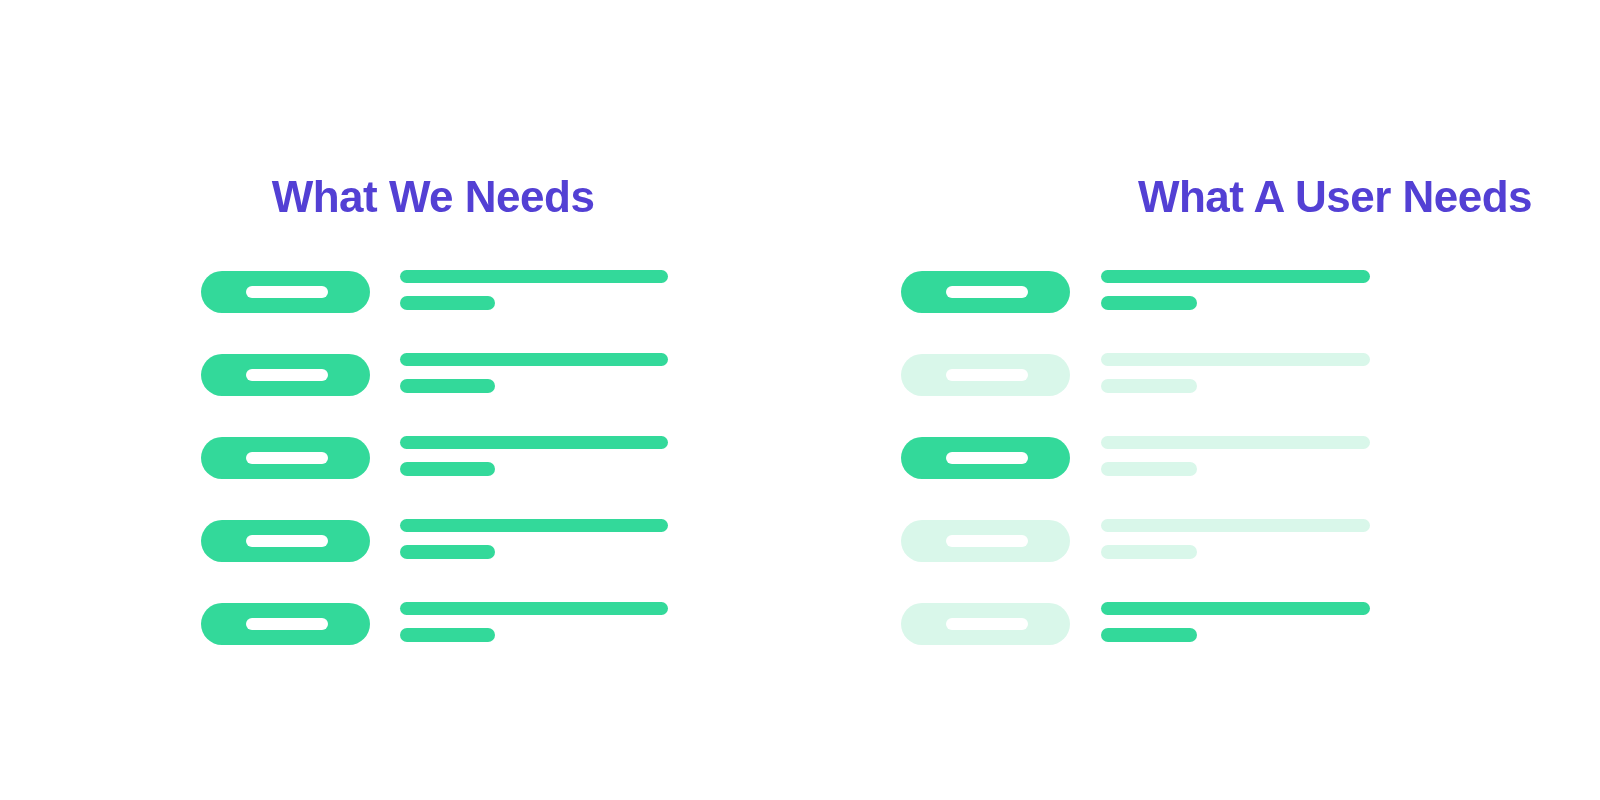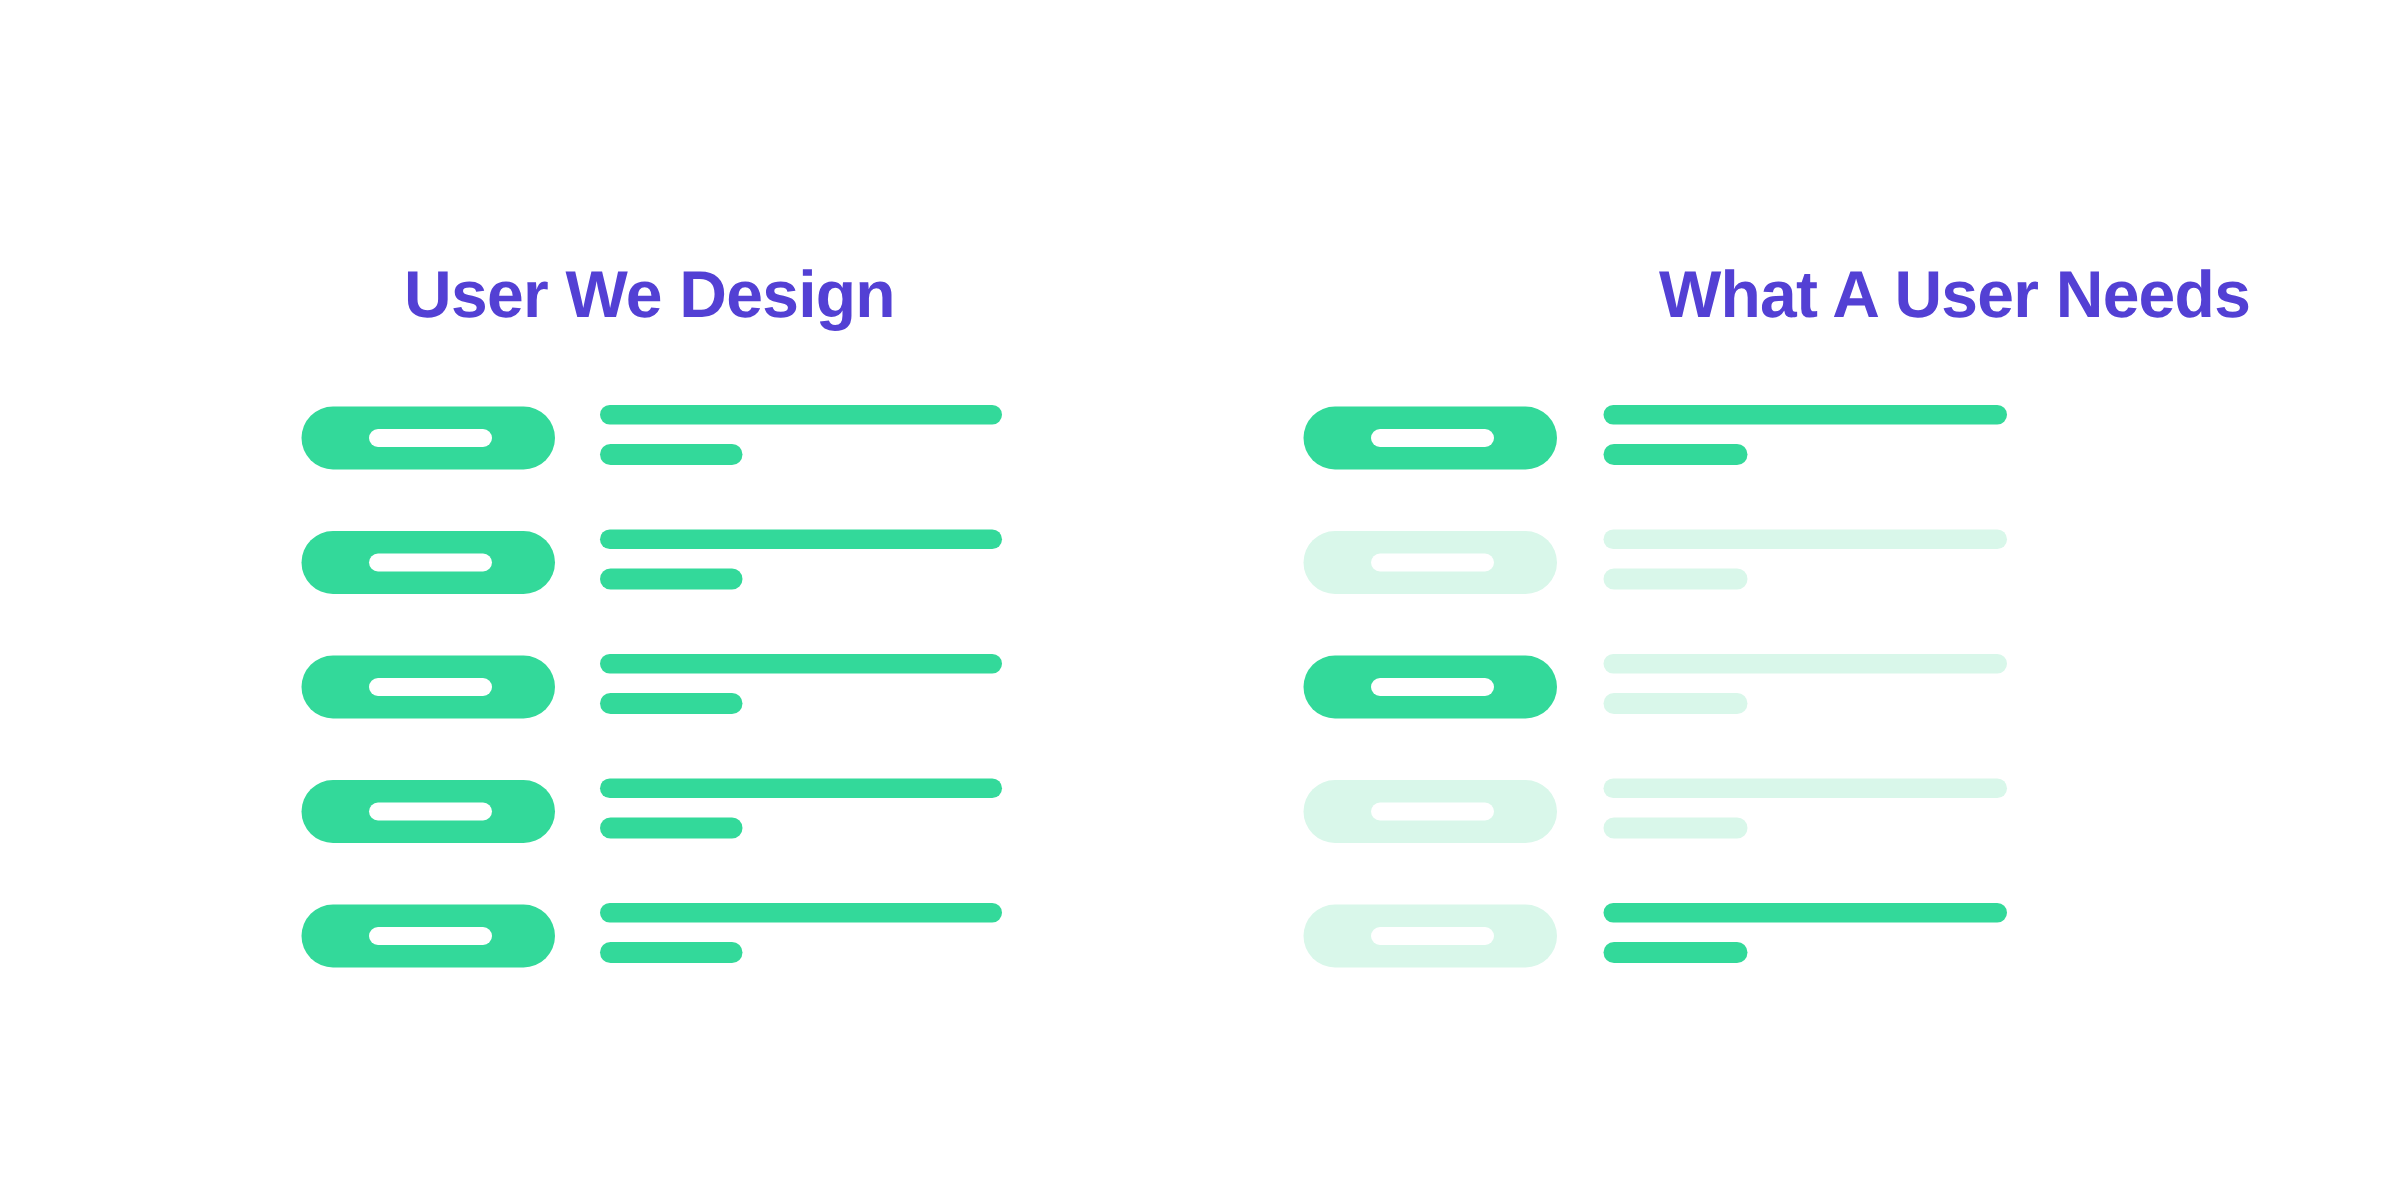--- a/index.html
+++ b/index.html
@@ -21,21 +21,21 @@
     overflow: hidden;
   }
 
   
   .panel {
     position: absolute;
     top: 0;
     height: 800px;
   }
   .panel.left  { left: 0px;   width: 800px; }
-  .panel.right { left: 768px; width: 800px; }
+  .panel.right { left: 800px; width: 800px; }
 
   
   .panel-title {
     position: absolute;
     top: 132px;
     width: 100%;
     text-align: center;
     font-family: "Liberation Sans", sans-serif;
     font-size: 44px;
     font-weight: 700;
@@ -106,21 +106,21 @@
   
   .pill.muted { background: #d9f7ea; }
   .bar.muted  { background: #d6f6e8; }
 </style>
 </head>
 <body>
 
 <div id="stage" style="background: rgb(255, 255, 255);">
 
   <section class="panel left">
-    <h2 class="panel-title" style="color: rgb(83, 64, 212);">User We Design</h2>
+    <h2 class="panel-title" style="color: rgb(83, 64, 212);">What We Needs</h2>
 
     <div class="rows">
 
       <div class="row">
         <div class="pill" style="background: rgb(51, 217, 154);">
           <span class="pill-inner" style="background: rgb(255, 255, 255);"></span>
         </div>
         <div class="bar long" style="background: rgb(51, 217, 154);"></div>
         <div class="bar short" style="background: rgb(51, 217, 154);"></div>
       </div>

